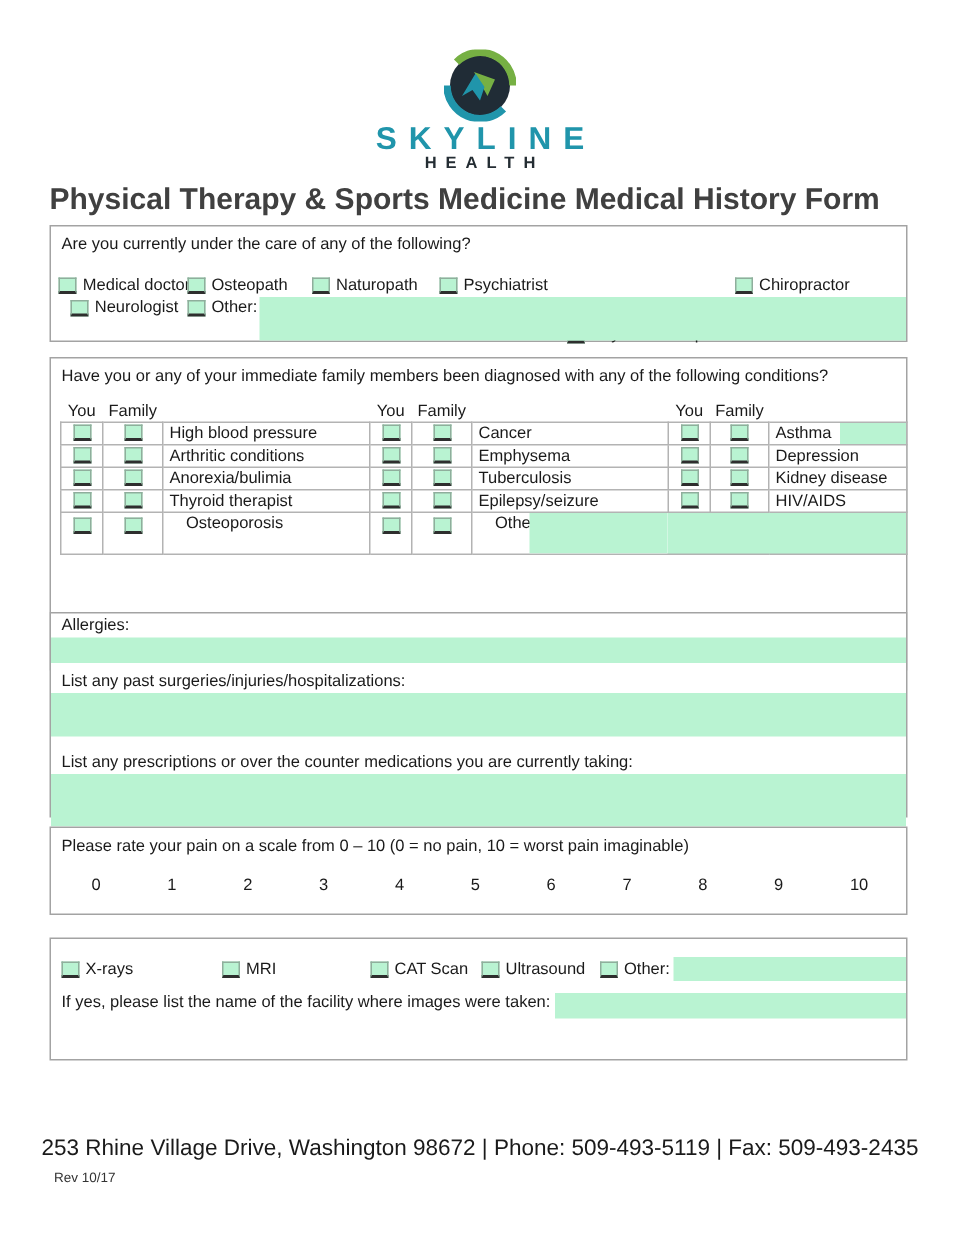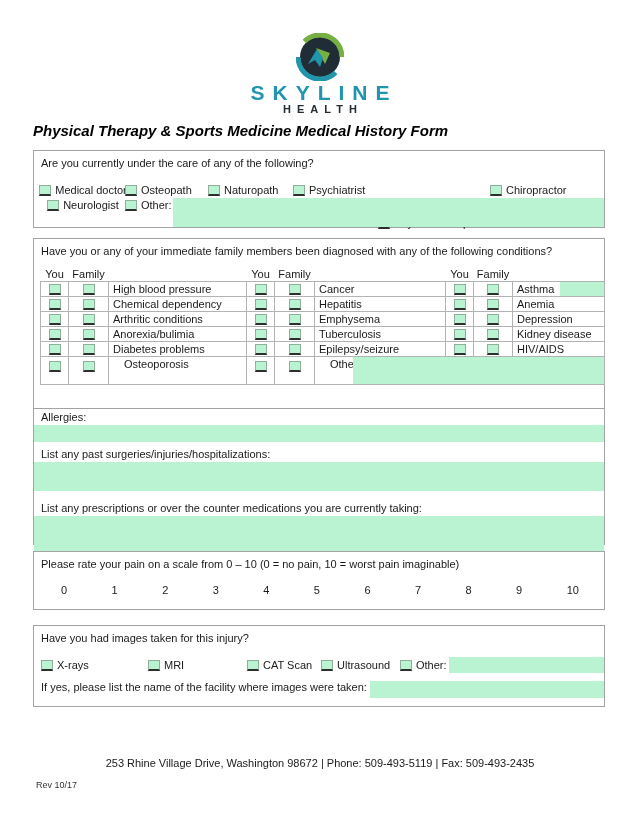--- a/index.html
+++ b/index.html
@@ -4,21 +4,21 @@
 <style>
   html,body{margin:0;padding:0;background:#fff;}
   .page{position:relative;width:640px;height:828px;background:#fff;overflow:hidden;
         font-family:"Liberation Sans",sans-serif;color:#1a1a1a;}
   
   .logo{position:absolute;top:33px;left:0;right:0;text-align:center;}
   .logo svg{display:block;margin:0 auto 2px auto;}
   .logo-name{font-size:21px;font-weight:700;letter-spacing:8px;color:#2095ab;margin-left:8px;line-height:20px;}
   .logo-sub{font-size:11px;font-weight:700;letter-spacing:6px;color:#242d33;margin-left:6px;line-height:12px;}
   
-  .title{position:absolute;left:33px;top:122px;margin:0;font-size:15px;font-weight:700;color:#000000;font-style:italic;}
+  .title{position:absolute;left:33px;top:122px;margin:0;font-size:20px;font-weight:700;color:#404040;}
   
   .box{position:absolute;left:33px;width:572px;border:1px solid #a3a3a3;box-sizing:border-box;background:#fff;}
   .q{font-size:11px;line-height:14px;padding:5px 7px 0 7px;}
   .green{background:#b9f3d2;}
   .cb{display:inline-block;width:10px;height:8px;background:#b9f3d2;border:1px solid #8fae9c;
       border-bottom:2px solid #2e2e2e;box-sizing:content-box;flex:0 0 auto;}
   .opt{display:inline-flex;align-items:center;gap:4px;font-size:11px;line-height:14px;white-space:nowrap;}
   
   .box1{top:150px;height:78px;}
   .care-row1{display:flex;margin:13px 0 0 7px;height:14px;}
@@ -59,21 +59,21 @@
   .scale-num{cursor:default;}
   
   .box5{top:625px;height:82px;}
   .img-row{display:flex;margin:12px 0 0 7px;height:16px;align-items:center;}
   .iw0{width:63px;}.iw1{width:71px;margin-left:44px;}.iw2{width:74px;padding-left:28px;}.iw3{width:79px;}.iw4{width:49px;}
   .img-other-fill{flex:1 1 auto;height:16px;}
   .fac-row{display:flex;margin:8px 0 0 7px;height:17px;align-items:flex-start;}
   .fac-label{font-size:11px;white-space:nowrap;padding-right:3px;}
   .fac-fill{flex:1 1 auto;height:17px;}
   
-  .footer{position:absolute;top:757px;left:0;right:0;text-align:center;font-size:11px;color:#1a1a1a;}
+  .footer{position:absolute;top:757px;left:0;right:0;text-align:center;font-size:15px;color:#1a1a1a;}
   .rev{position:absolute;top:780px;left:36px;font-size:9px;color:#333;}
 </style>
 </head>
 <body>
 
 <div class="page">
 
   <div class="logo">
     <svg width="48" height="48" viewBox="0 0 48 48">
       <circle cx="24" cy="24" r="20" fill="#202c36"></circle>
@@ -162,31 +162,20 @@
         <td class="c"><span class="cb"></span></td>
         <td class="c"><span class="cb"></span></td>
         <td class="t">Cancer</td>
         <td class="c"><span class="cb"></span></td>
         <td class="c"><span class="cb"></span></td>
         <td class="t rel"><span>Asthma</span><span class="cell-fill asthma-fill"></span></td>
       </tr>
       <tr>
         <td class="c"><span class="cb"></span></td>
         <td class="c"><span class="cb"></span></td>
-        <td class="t">Chemical dependency</td>
-        <td class="c"><span class="cb"></span></td>
-        <td class="c"><span class="cb"></span></td>
-        <td class="t">Hepatitis</td>
-        <td class="c"><span class="cb"></span></td>
-        <td class="c"><span class="cb"></span></td>
-        <td class="t">Anemia</td>
-      </tr>
-      <tr>
-        <td class="c"><span class="cb"></span></td>
-        <td class="c"><span class="cb"></span></td>
         <td class="t">Arthritic conditions</td>
         <td class="c"><span class="cb"></span></td>
         <td class="c"><span class="cb"></span></td>
         <td class="t">Emphysema</td>
         <td class="c"><span class="cb"></span></td>
         <td class="c"><span class="cb"></span></td>
         <td class="t">Depression</td>
       </tr>
       <tr>
         <td class="c"><span class="cb"></span></td>
@@ -195,21 +184,21 @@
         <td class="c"><span class="cb"></span></td>
         <td class="c"><span class="cb"></span></td>
         <td class="t">Tuberculosis</td>
         <td class="c"><span class="cb"></span></td>
         <td class="c"><span class="cb"></span></td>
         <td class="t">Kidney disease</td>
       </tr>
       <tr>
         <td class="c"><span class="cb"></span></td>
         <td class="c"><span class="cb"></span></td>
-        <td class="t">Diabetes problems</td>
+        <td class="t">Thyroid therapist</td>
         <td class="c"><span class="cb"></span></td>
         <td class="c"><span class="cb"></span></td>
         <td class="t">Epilepsy/seizure</td>
         <td class="c"><span class="cb"></span></td>
         <td class="c"><span class="cb"></span></td>
         <td class="t">HIV/AIDS</td>
       </tr>
       <tr class="last">
         <td class="c"><span class="cb"></span></td>
         <td class="c"><span class="cb"></span></td>
@@ -243,21 +232,20 @@
       <span class="scale-num">5</span>
       <span class="scale-num">6</span>
       <span class="scale-num">7</span>
       <span class="scale-num">8</span>
       <span class="scale-num">9</span>
       <span class="scale-num">10</span>
     </div>
   </section>
 
   <section class="box box5">
-    <div class="q">Have you had images taken for this injury?</div>
     <div class="img-row">
       <span class="opt iw0">
           <span class="cb"></span>
           <span>X-rays</span>
         </span>
       <span class="opt iw1">
           <span class="cb"></span>
           <span>MRI</span>
         </span>
       <span class="opt iw2">

